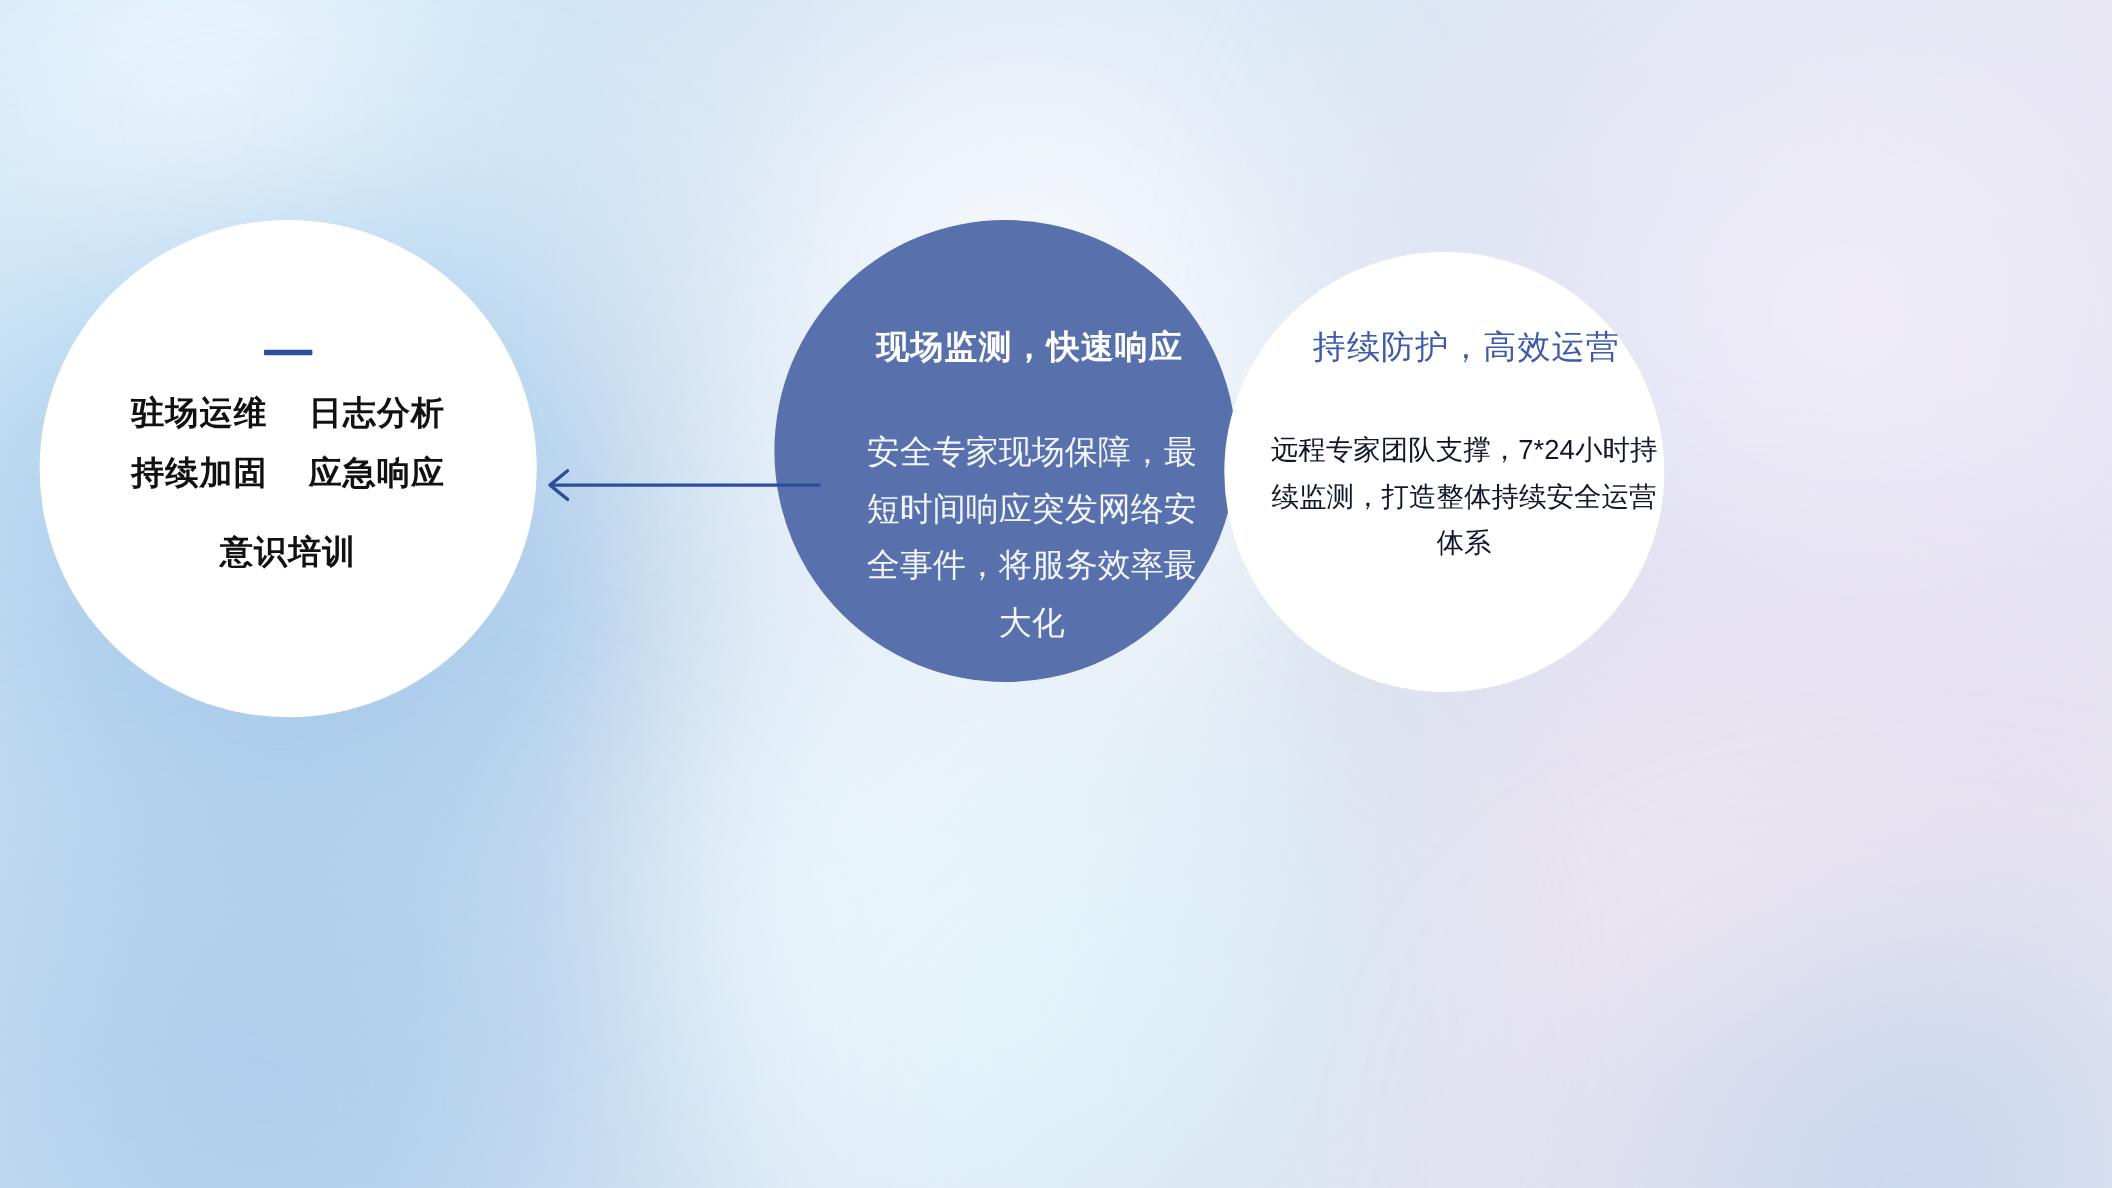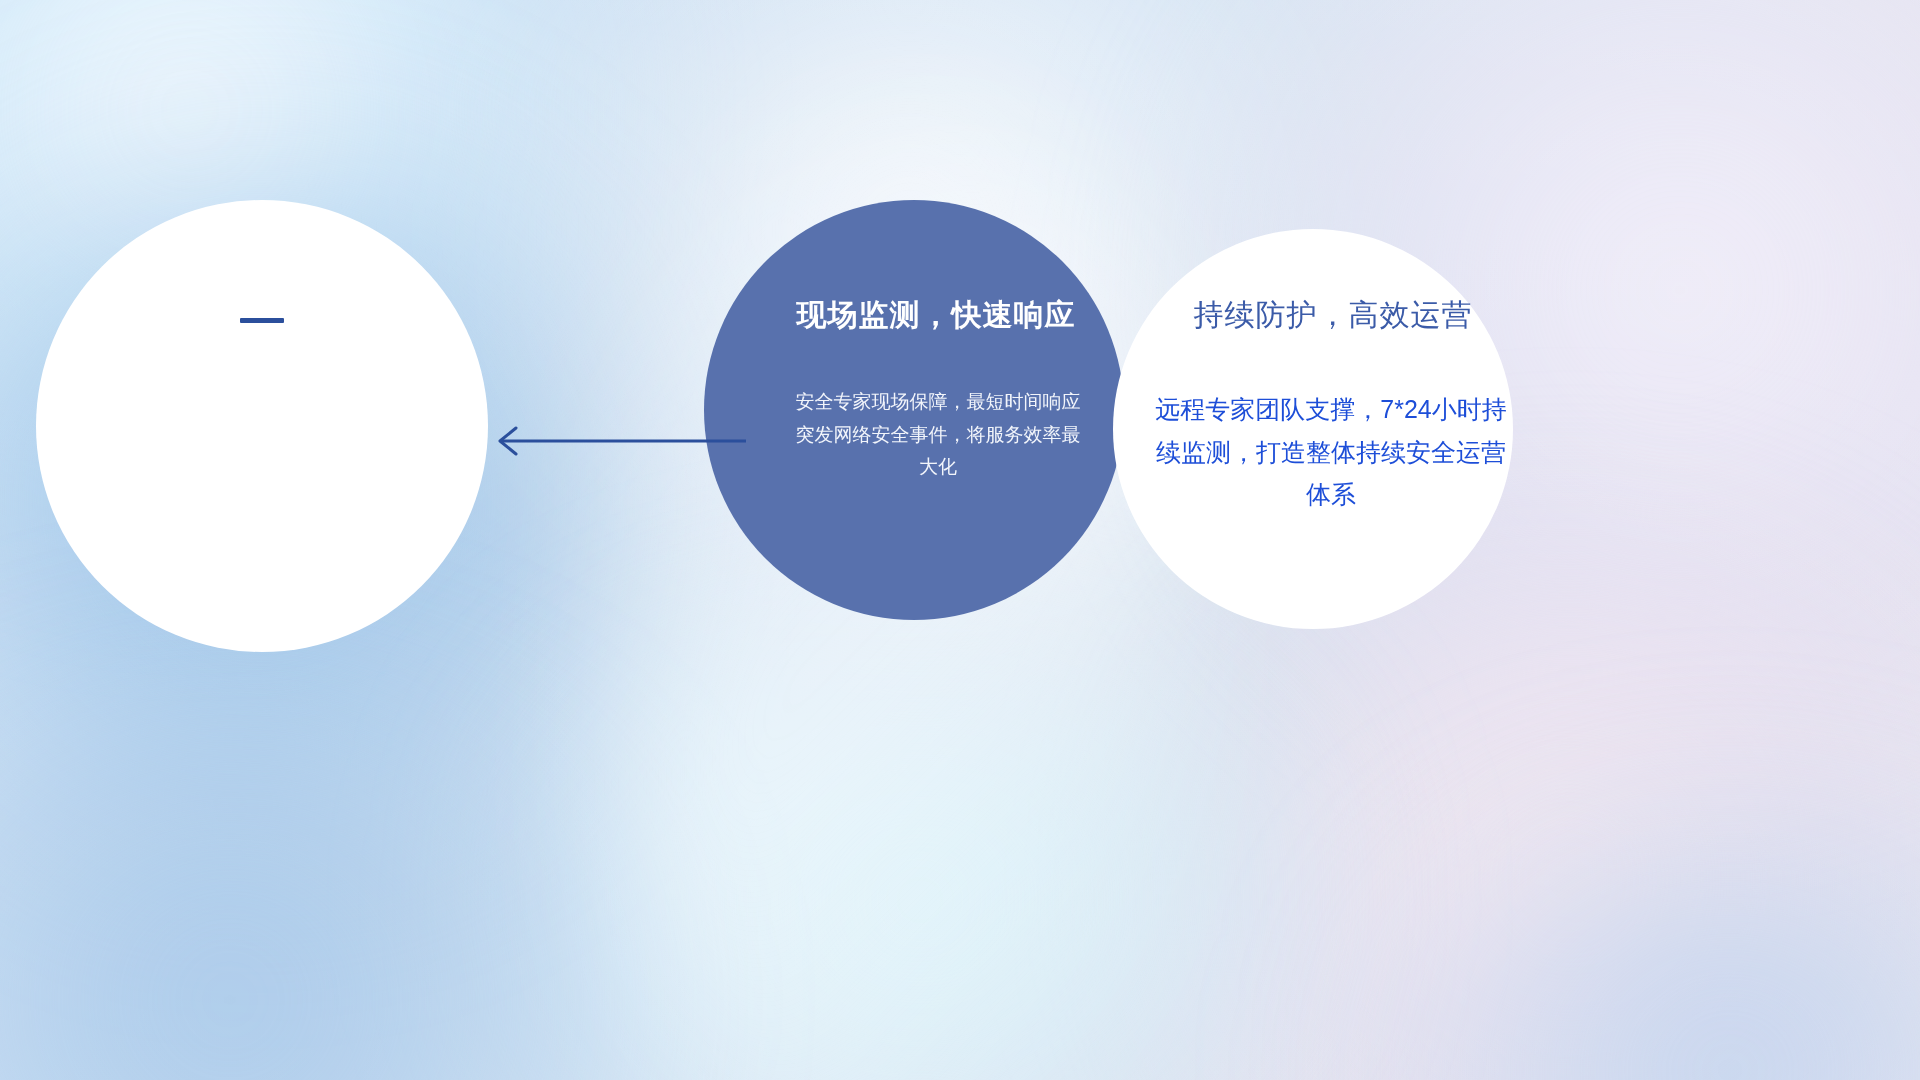--- a/index.html
+++ b/index.html
@@ -139,21 +139,21 @@
     font-weight: bold;
     color: #ffffff;
     letter-spacing: 1px;
     white-space: nowrap;
     transform: translateX(22px);
     text-align: center;
   }
   .mid-body {
     margin-top: 50px;
     width: 300px;
-    font-size: 19px;
+    font-size: 30px;
     line-height: 1.72;
     color: #f2f5fb;
     text-align: center;
     transform: translateX(24px);
   }
 
   
   .right-content {
     position: absolute;
     left: 1113px; top: 229px; width: 400px; height: 400px;
@@ -167,21 +167,21 @@
     color: #3b5ba8;
     letter-spacing: 1px;
     white-space: nowrap;
     transform: translateX(20px);
   }
   .right-body {
     margin-top: 52px;
     width: 372px;
     font-size: 25px;
     line-height: 1.70;
-    color: #1d4ed8;
+    color: #0f172a;
     text-align: center;
     transform: translateX(18px);
   }
 
   
   .arrow {
     position: absolute;
     left: 480px; top: 408px;
     width: 268px; height: 66px;
   }
@@ -207,20 +207,25 @@
   <div class="circle circle-mid"></div>
   <div class="circle circle-right"></div>
 
   <svg class="arrow" viewBox="0 0 268 66">
     <line x1="266" y1="33" x2="22" y2="33" stroke="#2b4f9c" stroke-width="3"></line>
     <polyline points="36,20 20,33 36,46" fill="none" stroke="#2b4f9c" stroke-width="3" stroke-linecap="round" stroke-linejoin="round"></polyline>
   </svg>
 
   <div class="left-content">
     <div class="dash"></div>
+    <div class="left-lines">
+      <div class="left-row">驻场运维    日志分析</div>
+      <div class="left-row">持续加固    应急响应</div>
+      <div class="left-row last">意识培训</div>
+    </div>
   </div>
 
   <div class="mid-content">
     <div class="mid-title">现场监测，快速响应</div>
     <div class="mid-body">安全专家现场保障，最短时间响应突发网络安全事件，将服务效率最大化</div>
   </div>
 
   <div class="right-content">
     <div class="right-title">持续防护，高效运营</div>
     <div class="right-body">远程专家团队支撑，7*24小时持续监测，打造整体持续安全运营体系</div>

